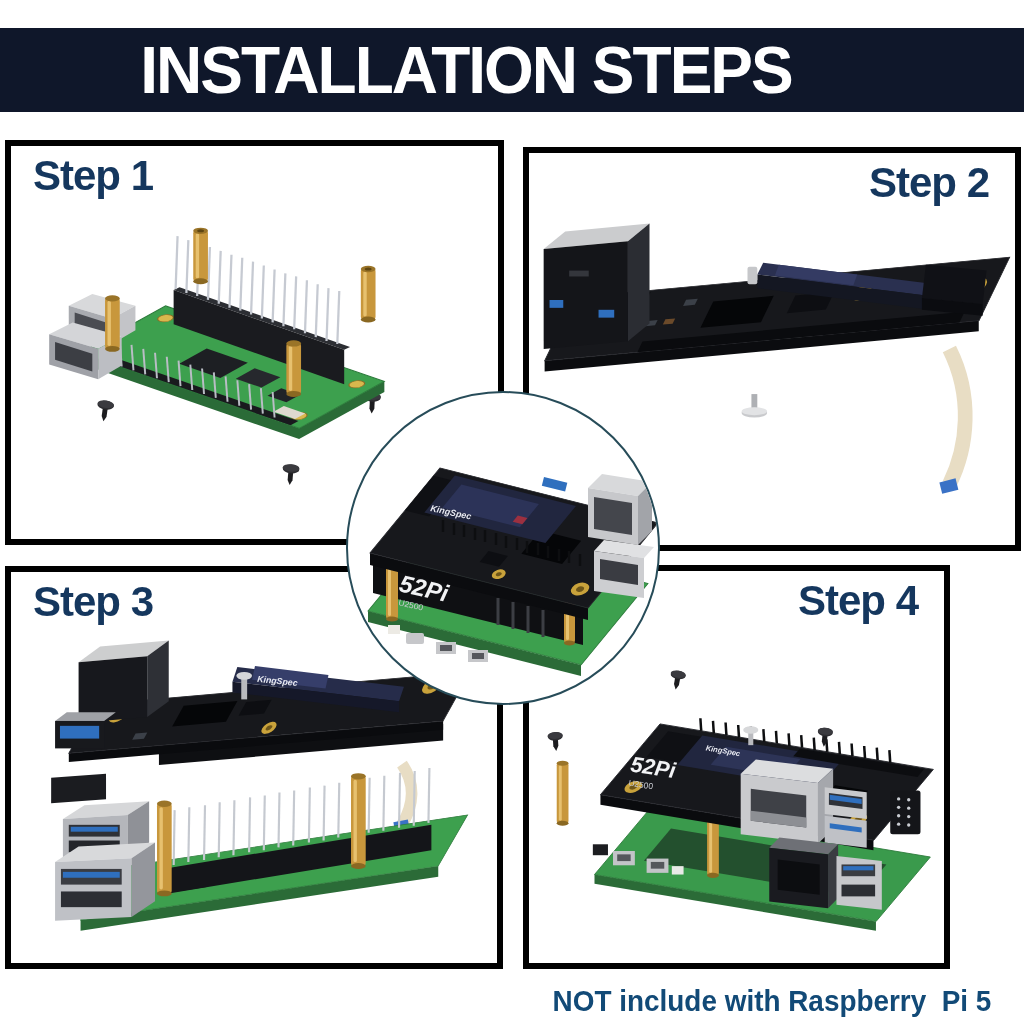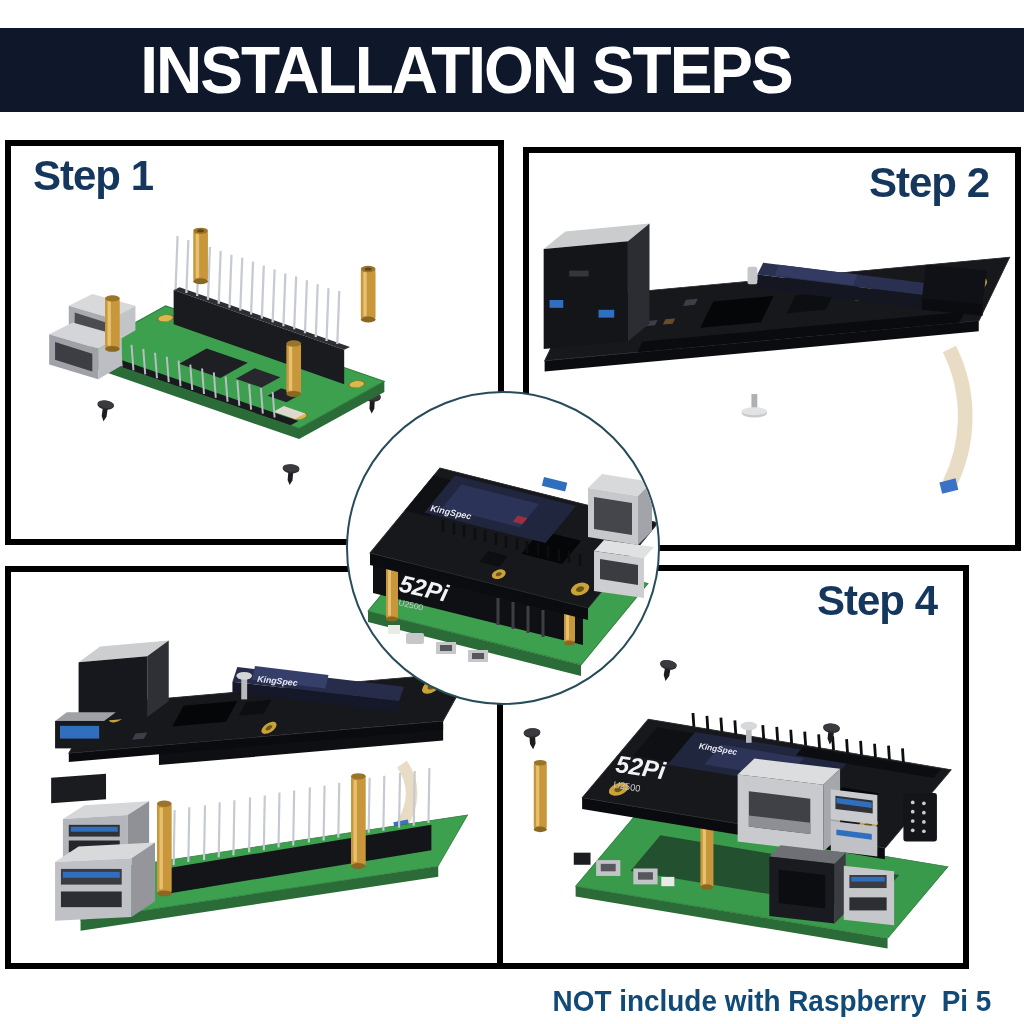--- a/index.html
+++ b/index.html
@@ -5,21 +5,21 @@
   html,body{margin:0;padding:0;width:1024px;height:1024px;background:#ffffff;
     font-family:"Liberation Sans",sans-serif;overflow:hidden;position:relative;}
   .banner{position:absolute;left:0;top:28px;width:1024px;height:84px;background:#0f172a;
     display:flex;align-items:center;justify-content:center;}
   .banner span{color:#ffffff;font-size:64px;font-weight:bold;letter-spacing:-2px;
     transform:translateX(-46px) scaleY(1.05);white-space:pre;}
   .panel{position:absolute;background:#fff;border:6px solid #000000;overflow:hidden;box-sizing:border-box;}
   #p1{left:5px;top:140px;width:499px;height:405px;}
   #p2{left:523px;top:140px;width:498px;height:404px;margin-top:7px;}
   #p3{left:5px;top:566px;width:498px;height:403px;}
-  #p4{left:497px;top:565px;width:472px;height:404px;}
+  #p4{left:523px;top:565px;width:427px;height:404px;}
   .step-label{position:absolute;top:6px;font-size:42px;font-weight:bold;color:#15375e;
     letter-spacing:-1px;z-index:3;}
   .label-left{left:22px;}
   .label-right{right:26px;}
   .photo-svg{position:absolute;left:0;top:0;width:100%;height:100%;}
   .circle{position:absolute;left:346px;top:391px;width:310px;height:310px;border-radius:50%;
     background:#fff;border:2px solid #274c59;overflow:hidden;z-index:5;}
   .footer{position:absolute;left:523px;top:984px;width:498px;text-align:center;font-size:30px;
     font-weight:bold;color:#124a77;white-space:pre;transform:scaleX(.93);}
   text{font-family:"Liberation Sans",sans-serif;}
@@ -201,20 +201,21 @@
     </g>
 
     <g>
       <path d="M 428 200 C 452 248 447 300 428 338" stroke="#e8ddc4" stroke-width="15" fill="none"></path>
       <rect x="419" y="334" width="17" height="12" fill="#3a72c6" transform="rotate(-14 427 340)"></rect>
     </g>
   </svg>
 </div>
 
 <div id="p3" class="panel">
+  <div class="step-label label-left">Step 3</div>
   <svg class="photo-svg" viewBox="0 0 494 399">
 
     <g>
       <polygon points="150,180 440,155 440,172 150,197" fill="#0e0f12"></polygon>
       <polygon points="58,185 440,152 440,161 58,194" fill="#0a0b0e"></polygon>
       <g transform="matrix(0.997,-0.086,0.49,-0.877,58,185)">
         <rect x="0" y="0" width="383" height="57" fill="#17181c" stroke="#26272c"></rect>
         <circle cx="30" cy="42" r="9" fill="#c9a23b"></circle>
           <circle cx="30" cy="42" r="4" fill="#6e5619"></circle>
         <circle cx="350" cy="44" r="9" fill="#c9a23b"></circle>

